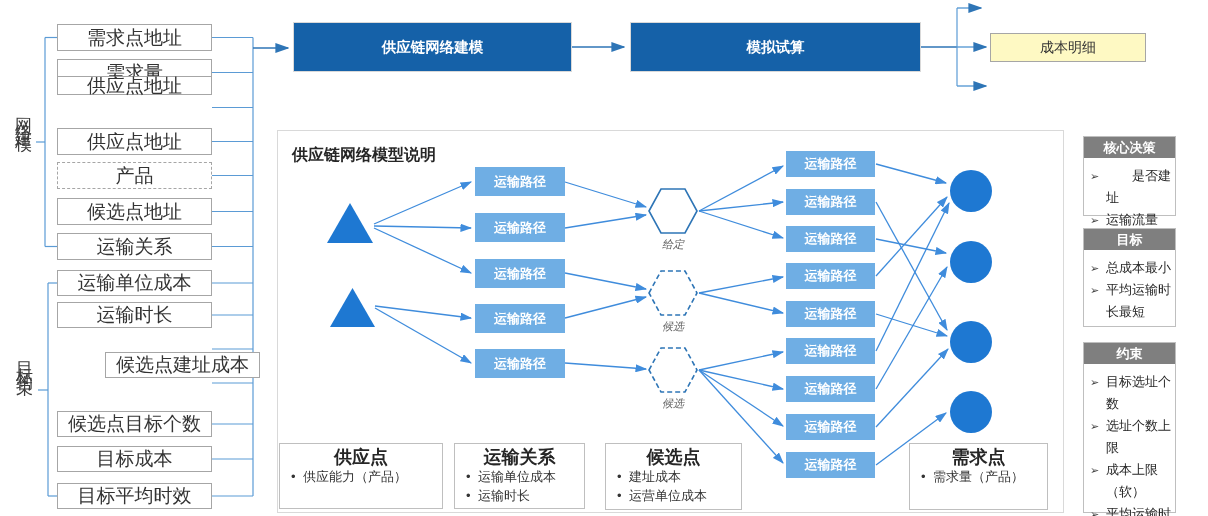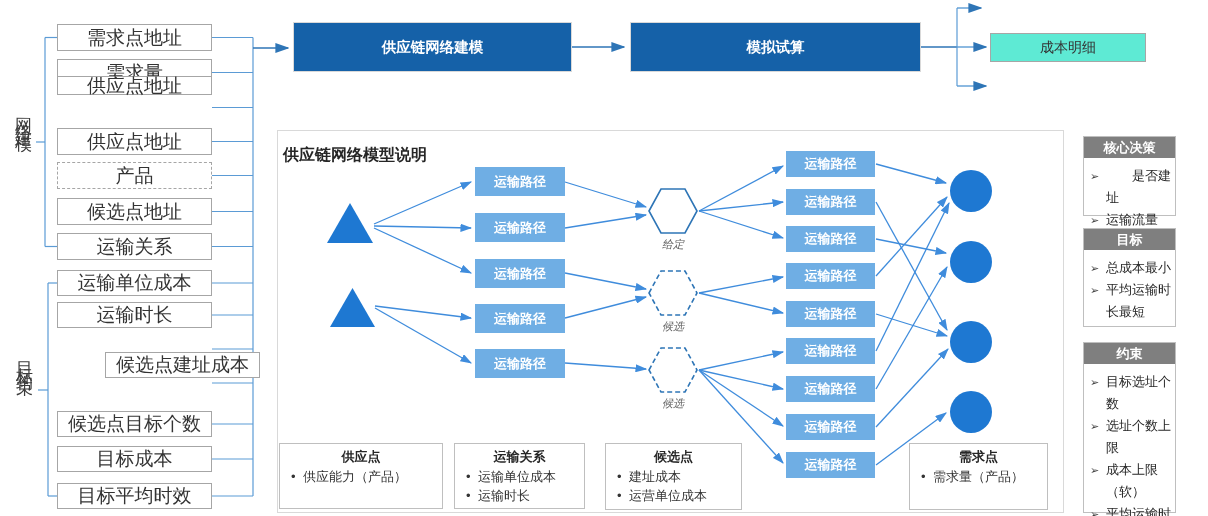--- a/index.html
+++ b/index.html
@@ -8,31 +8,31 @@
   #wires{position:absolute;left:0;top:0;z-index:2;pointer-events:none;}
   .vlabel{position:absolute;writing-mode:vertical-rl;text-orientation:upright;
           font-size:17px;letter-spacing:6px;color:#3b3b3b;z-index:3;}
   .lbox{position:absolute;left:57px;width:155px;border:1.5px solid #a6a6a6;background:#fff;
         display:flex;align-items:center;justify-content:center;font-size:19px;color:#333;
         box-sizing:border-box;z-index:3;}
   .lbox.dashed{border-style:dashed;border-width:1.5px;}
   .flow-box{position:absolute;background:#1561a8;border:1px solid #d9d9d9;color:#fff;
             font-weight:bold;font-size:14.5px;display:flex;align-items:center;justify-content:center;
             box-sizing:border-box;z-index:3;}
-  .out-box{position:absolute;border:1.5px solid #a6a6a6;background:#5eead4;font-size:14px;color:#333;
+  .out-box{position:absolute;border:1.5px solid #a6a6a6;background:#fef9c3;font-size:14px;color:#333;
            display:flex;align-items:center;justify-content:center;box-sizing:border-box;z-index:3;}
   .main-panel{position:absolute;left:277px;top:130px;width:787px;height:383px;
               border:1px solid #d9d9d9;background:#fff;box-sizing:border-box;z-index:1;}
-  .panel-title{position:absolute;left:283px;top:145px;font-size:16px;font-weight:bold;color:#262626;z-index:3;}
+  .panel-title{position:absolute;left:292px;top:145px;font-size:16px;font-weight:bold;color:#262626;z-index:3;}
   .pbox{position:absolute;background:#6faee4;color:#fff;font-weight:bold;font-size:13px;
         display:flex;align-items:center;justify-content:center;box-sizing:border-box;z-index:3;}
   .hexlab{position:absolute;transform:translateX(-50%);font-style:italic;font-size:11px;color:#595959;z-index:3;}
   .legend{position:absolute;border:1px solid #bfbfbf;background:#fff;box-sizing:border-box;
           padding:3px 8px 2px 8px;z-index:3;}
-  .legend .t{font-size:13px;font-weight:bold;color:#262626;text-align:center;line-height:20px;}
+  .legend .t{font-size:18px;font-weight:bold;color:#262626;text-align:center;line-height:20px;}
   .legend .li{position:relative;font-size:13px;color:#333;line-height:19px;padding-left:15px;}
   .legend .li .mk{position:absolute;left:3px;top:0;color:#333;}
   .rpanel{position:absolute;left:1083px;width:93px;border:1px solid #bfbfbf;background:#fff;
           box-sizing:border-box;z-index:3;}
   .rpanel .hd{background:#7f7f7f;color:#fff;font-weight:bold;font-size:13px;height:21px;
               display:flex;align-items:center;justify-content:center;}
   .rpanel .bd{padding:7px 4px 0 6px;}
   .rpanel .it{position:relative;padding-left:16px;font-size:13px;color:#262626;line-height:22px;}
   .rpanel .it .mk{position:absolute;left:0;top:0;color:#404040;font-size:11px;}
 </style>

